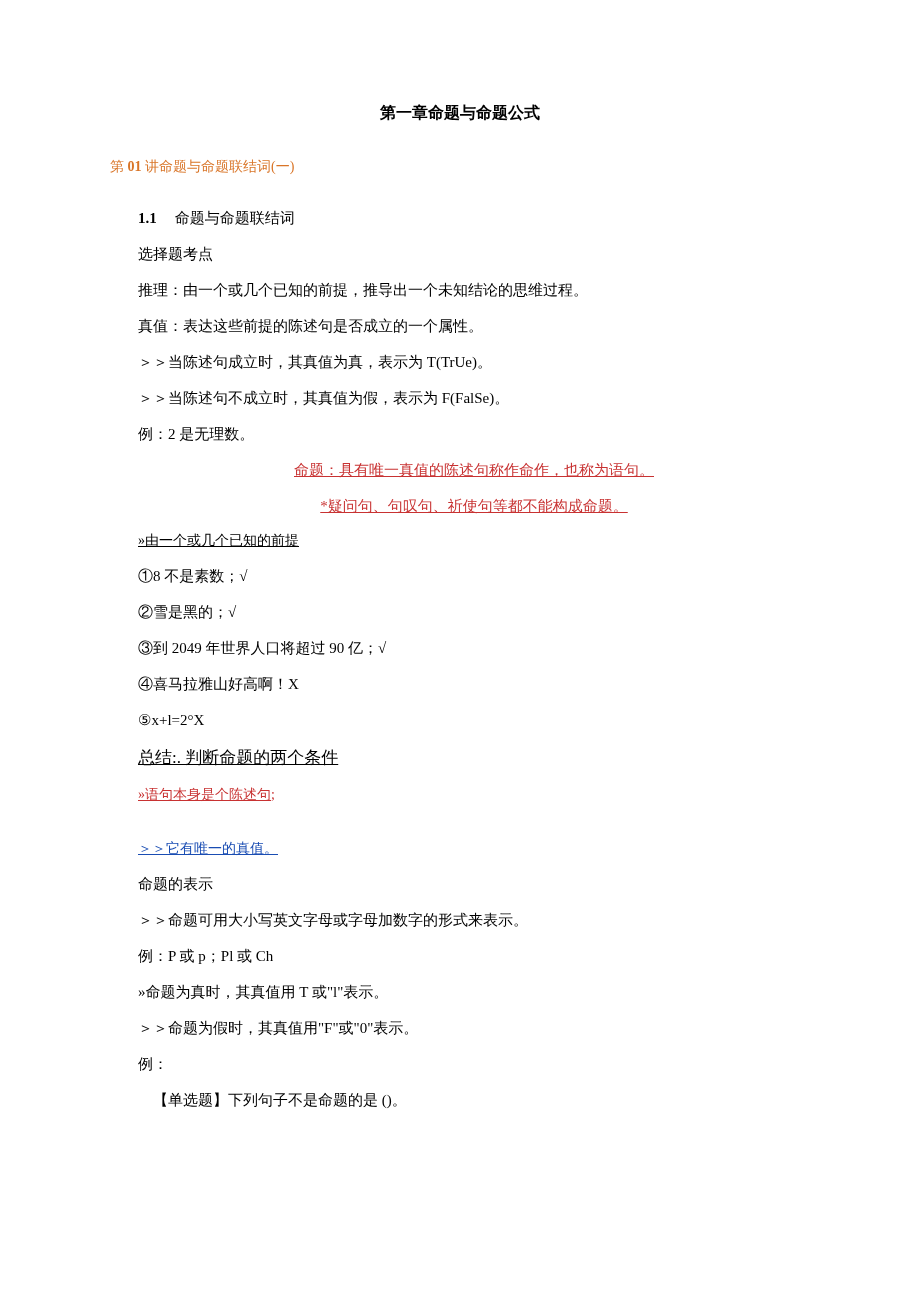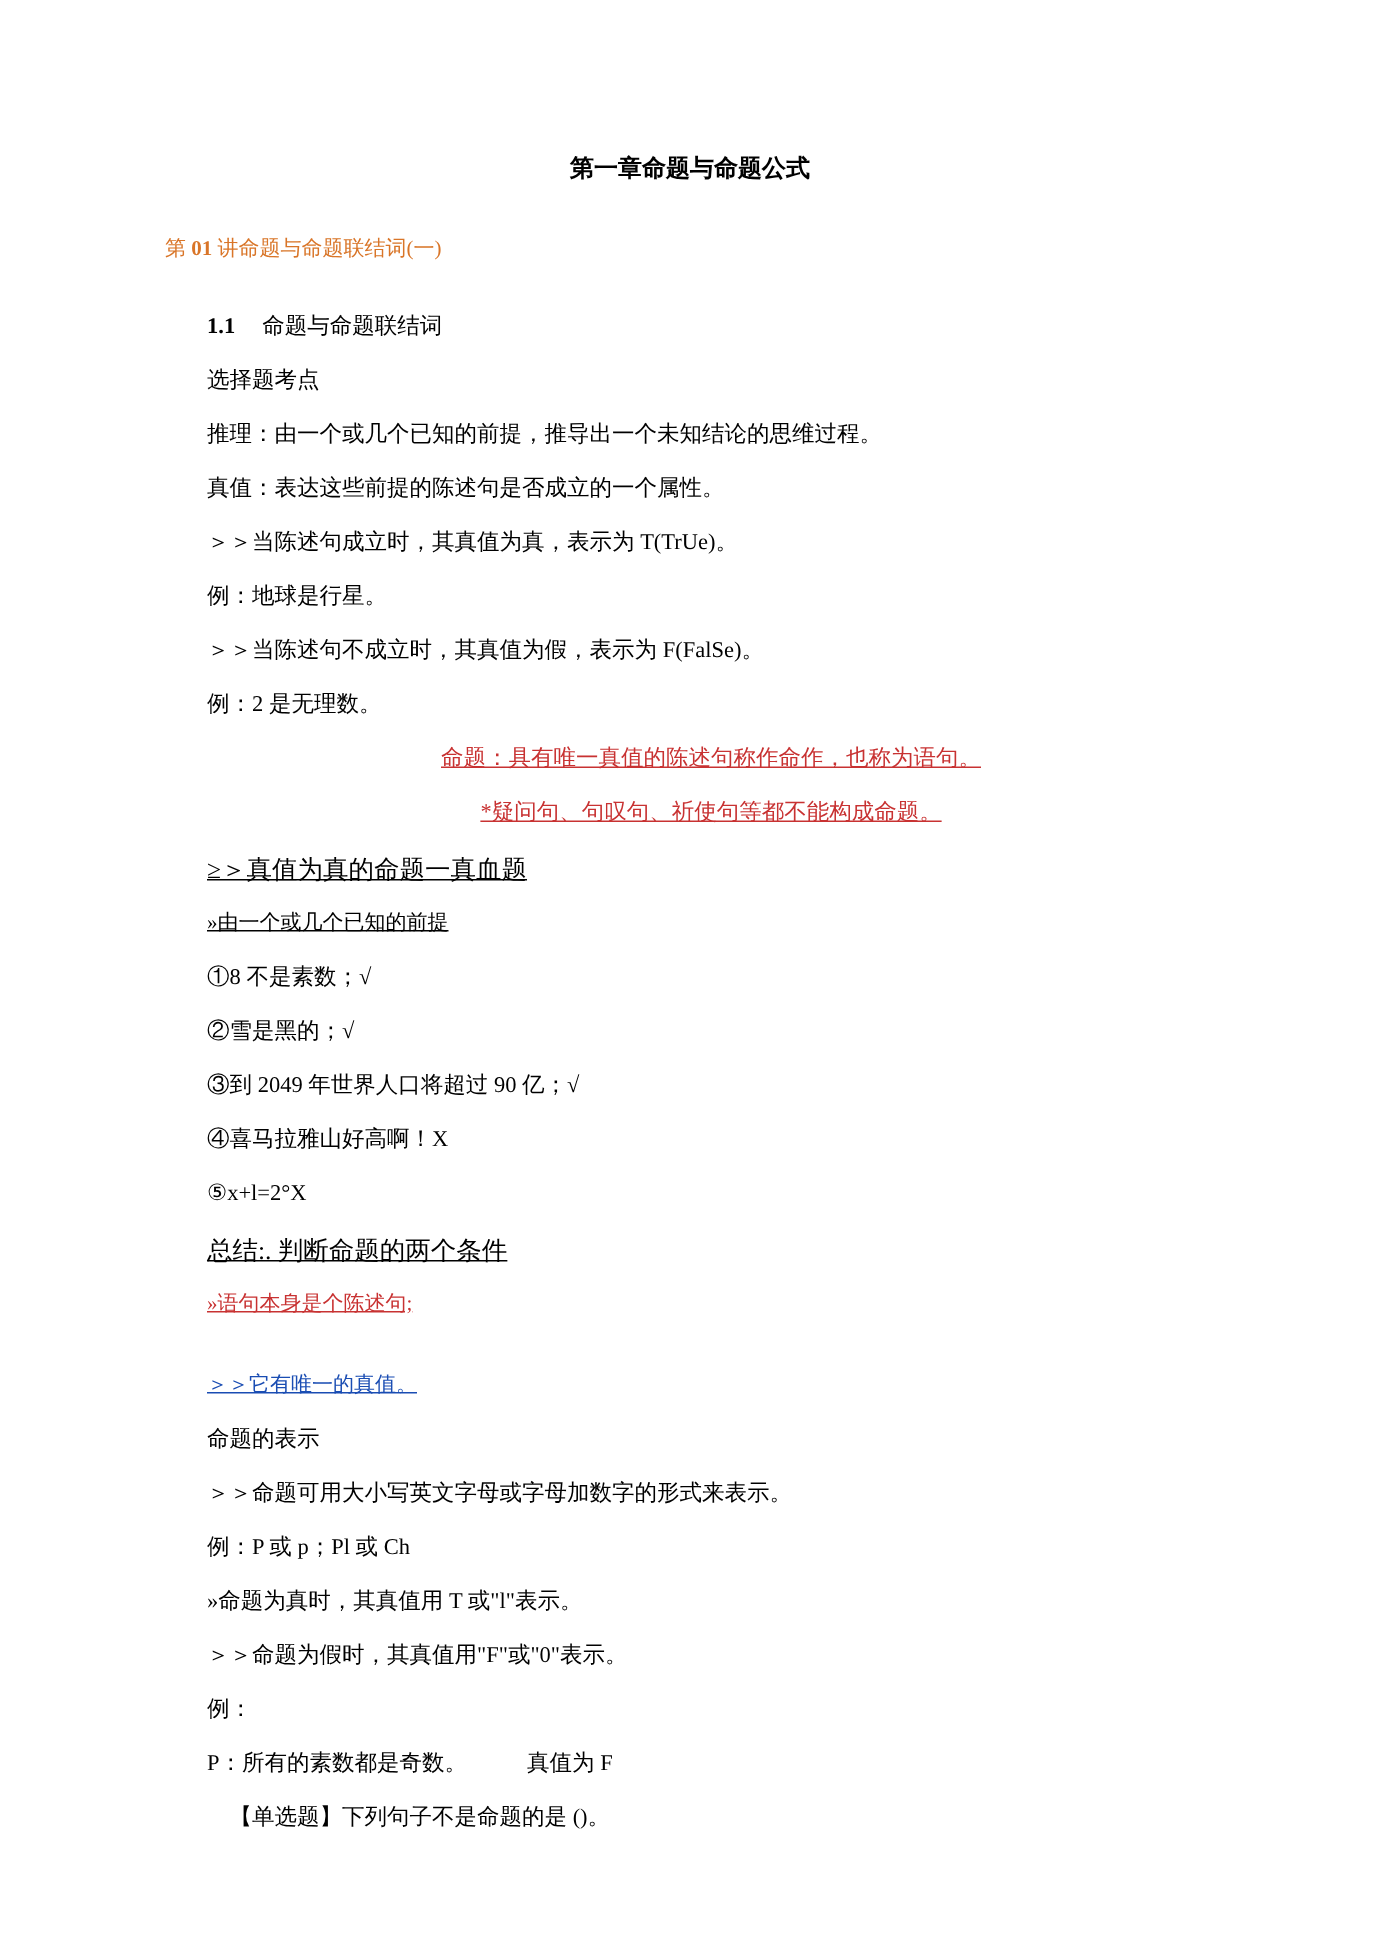--- a/index.html
+++ b/index.html
@@ -61,46 +61,41 @@
   <p>
     <span class="sec-num">1.1</span><span>命题与命题联结词</span>
   </p>
 
   <p>选择题考点</p>
 
 
   <p>推理：由一个或几个已知的前提，推导出一个未知结论的思维过程。</p>
   <p>真值：表达这些前提的陈述句是否成立的一个属性。</p>
   <p>＞＞当陈述句成立时，其真值为真，表示为 T(TrUe)。</p>
-  <p>例：地球是行星。</p>
   <p>＞＞当陈述句不成立时，其真值为假，表示为 F(FalSe)。</p>
   <p>例：2 是无理数。</p>
 
   <p class="underline red">命题：具有唯一真值的陈述句称作命作，也称为语句。 </p>
   <p class="underline red">*疑问句、句叹句、祈使句等都不能构成命题。 </p>
 
-  <p class="h-under">≥＞真值为真的命题一真血题</p>
   <p class="sub-under">»由一个或几个已知的前提</p>
 
   <p>①8 不是素数；√</p>
   <p>②雪是黑的；√</p>
   <p>③到 2049 年世界人口将超过 90 亿；√</p>
   <p>④喜马拉雅山好高啊！X</p>
   <p>⑤x+l=2°X</p>
 
   <p class="h-under">总结:. 判断命题的两个条件</p>
   <p class="sub-under red">»语句本身是个陈述句; </p>
   <p class="sub-under blue-link">＞＞它有唯一的真值。 </p>
 
   <p>命题的表示</p>
   <p>＞＞命题可用大小写英文字母或字母加数字的形式来表示。</p>
   <p>例：P 或 p；Pl 或 Ch</p>
   <p>»命题为真时，其真值用 T 或"l"表示。</p>
   <p>＞＞命题为假时，其真值用"F"或"0"表示。</p>
   <p>例：</p>
 
-  <p class="nowrap">
-    <span>P：所有的素数都是奇数。</span><span class="gap"></span><span>真值为 F</span>
-  </p>
 
   <p class="indent">【单选题】下列句子不是命题的是 ()。</p>
 
 </div>
 
 </body></html>

